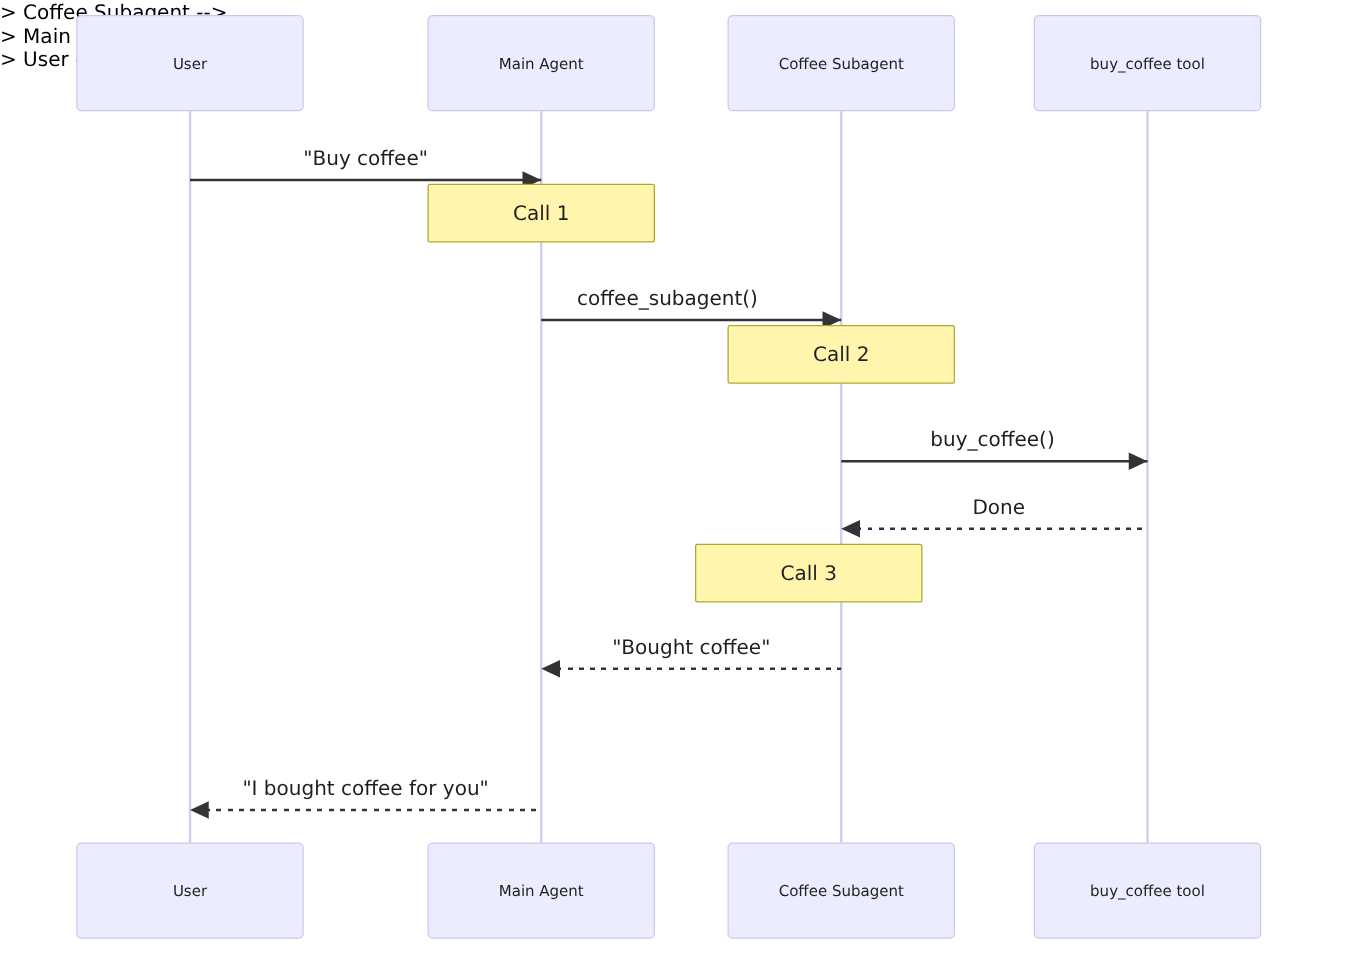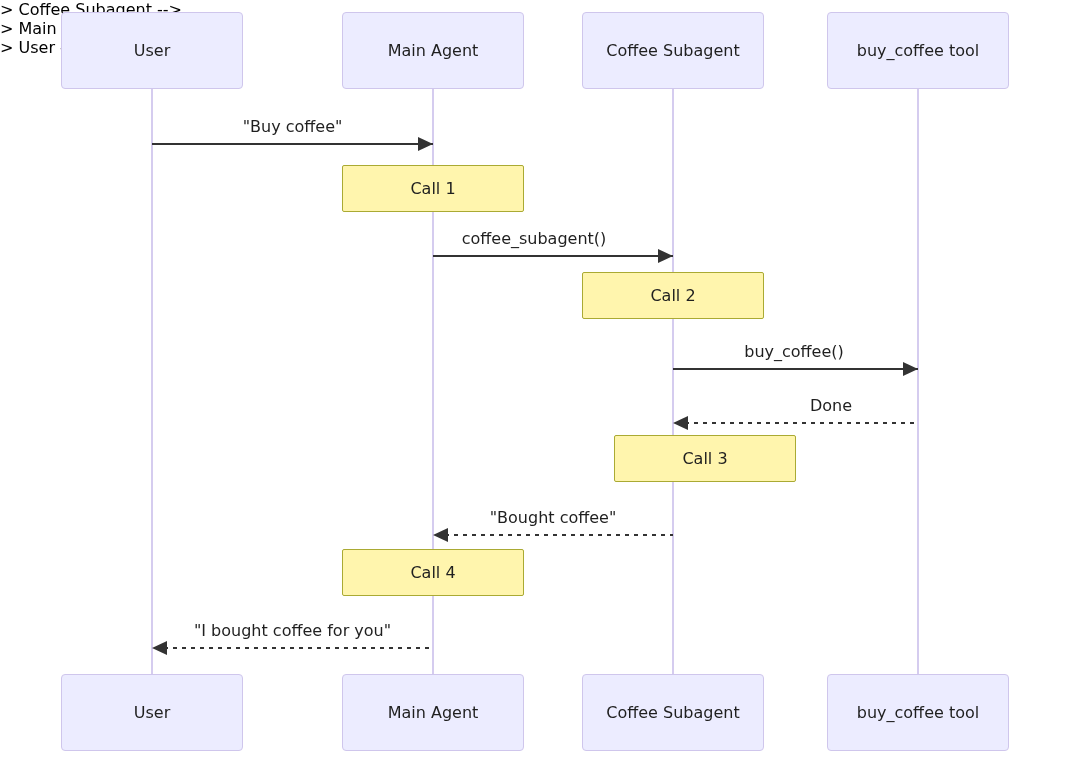--- a/index.html
+++ b/index.html
@@ -12,21 +12,21 @@
     --text:#1F1F1F;
     --background:#FFFFFF;
   }
   html,body{margin:0;padding:0;}
   body{background:var(--background);font-family:"DejaVu Sans","Liberation Sans",sans-serif;}
   .stage{position:relative;width:1080px;height:774px;background:var(--background);overflow:hidden;}
   .actor{
     position:absolute;width:182px;height:77px;box-sizing:border-box;
     background:var(--actor-fill);border:1px solid var(--actor-border);border-radius:4px;
     display:flex;align-items:center;justify-content:center;
-    font-size:16px;color:var(--text);
+    font-size:12px;color:var(--text);
   }
   .lifeline{position:absolute;top:89px;height:585px;width:2px;background:var(--lifeline);}
   .msg-label{
     position:absolute;text-align:center;font-size:16px;color:var(--text);
     white-space:nowrap;line-height:20px;
   }
   .line-solid{position:absolute;height:2px;background:var(--message);}
   .line-dashed{
     position:absolute;height:2px;
     background:repeating-linear-gradient(90deg,var(--message) 0 4px,transparent 4px 9px);
@@ -74,66 +74,63 @@
   <div class="lifeline" style="left:917px;"></div>
 
   
   <div>
     <div class="msg-label" style="left:152px;width:281px;top:117px;">"Buy coffee"</div>
     <div class="line-solid" style="left:152px;top:143px;width:281px;"></div>
     <div class="arrow-right" style="left:418px;top:137px;"></div>
   </div>
 
   
-  <div class="note" style="left:342px;top:165px;">
+  <div class="note" style="left:342px;top:147px;">
     <span>Call 1</span>
   </div>
 
   
   <div>
     <div class="msg-label" style="left:433px;width:202px;top:229px;">coffee_subagent()</div>
     <div class="line-solid" style="left:433px;top:255px;width:240px;"></div>
     <div class="arrow-right" style="left:658px;top:249px;"></div>
   </div>
 
   
-  <div class="note" style="left:582px;top:272px;">
+  <div class="note" style="left:582px;top:260px;">
     <span>Call 2</span>
   </div>
 
   
   <div>
     <div class="msg-label" style="left:673px;width:242px;top:342px;">buy_coffee()</div>
     <div class="line-solid" style="left:673px;top:368px;width:245px;"></div>
     <div class="arrow-right" style="left:903px;top:362px;"></div>
   </div>
 
   &gt; Coffee Subagent --&gt;
   <div>
-    <div class="msg-label" style="left:673px;width:252px;top:396px;margin-left:32px;">Done</div>
+    <div class="msg-label" style="left:673px;width:252px;top:396px;">Done</div>
     <div class="line-dashed" style="left:685px;top:422px;width:233px;"></div>
     <div class="arrow-left" style="left:673px;top:416px;"></div>
   </div>
 
   
-  <div class="note" style="left:614px;top:435px;text-align:right;">
+  <div class="note" style="left:556px;top:435px;text-align:right;">
     <span>Call 3</span>
   </div>
 
   &gt; Main Agent --&gt;
   <div>
     <div class="msg-label" style="left:433px;width:240px;top:508px;">"Bought coffee"</div>
     <div class="line-dashed" style="left:445px;top:534px;width:228px;"></div>
     <div class="arrow-left" style="left:433px;top:528px;"></div>
   </div>
 
   
-  <div class="note" style="left:342px;top:549px;">
-    <span>Call 4</span>
-  </div>
 
   &gt; User --&gt;
   <div>
     <div class="msg-label" style="left:152px;width:281px;top:621px;">"I bought coffee for you"</div>
     <div class="line-dashed" style="left:164px;top:647px;width:269px;"></div>
     <div class="arrow-left" style="left:152px;top:641px;"></div>
   </div>
 
   
   <div class="actor" style="left:61px;top:674px;">

